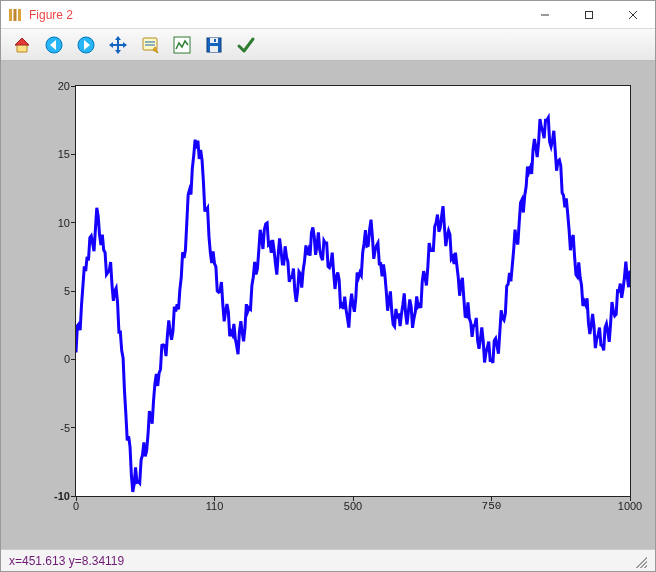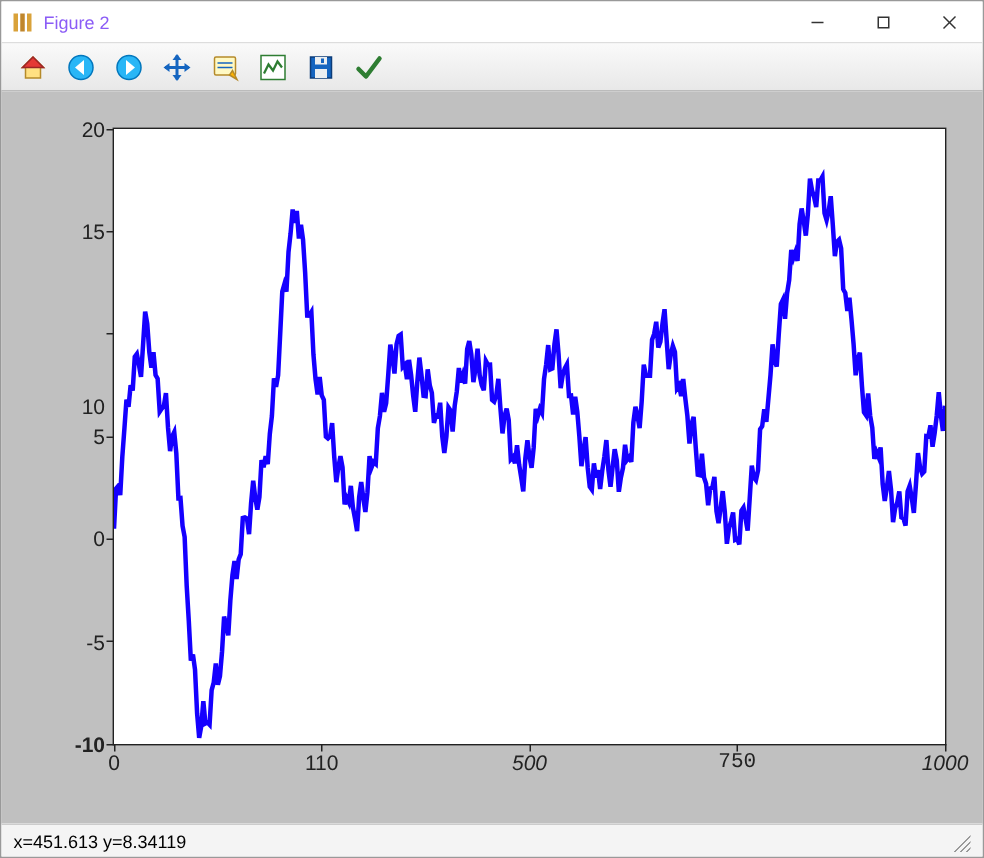--- a/index.html
+++ b/index.html
@@ -30,21 +30,21 @@
   .titlebar .app-icon {
     width: 16px; height: 16px;
     margin-right: 6px;
     display: inline-flex;
     align-items: center;
     justify-content: center;
   }
   .titlebar .title {
     flex: 1;
     font-size: 12px;
-    color: #8b5cf6;
+    color: #ef4444;
   }
   .winbtns {
     display: flex;
     height: 100%;
   }
   .winbtn {
     width: 44px;
     height: 28px;
     display: flex;
     align-items: center;
@@ -85,37 +85,37 @@
     background: #fff;
     border: 1px solid #222;
   }
   .plot-svg {
     width: 100%;
     height: 100%;
     display: block;
   }
   .ytick, .xtick {
     position: absolute;
-    font-size: 14px;
+    font-size: 11px;
     color: #222;
   }
   .ytick { right: 100%; padding-right: 6px; transform: translateY(-50%); white-space: nowrap; }
   .xtick { top: 100%; padding-top: 4px; transform: translateX(-50%); }
   .tickline-y, .tickline-x { position: absolute; background:#222; }
   .tickline-y { width:5px; height:1px; left:-5px; }
   .tickline-x { height:5px; width:1px; bottom:-5px; }
   .statusbar {
     height: 22px;
     background: #f4f4f4;
     border-top: 1px solid #ccc;
     display: flex;
     align-items: center;
     padding: 0 8px;
     font-size: 12px;
-    color: #000000;
+    color: #701a75;
     justify-content: space-between;
   }
   .grip {
     width: 14px; height: 14px;
     background:
       linear-gradient(135deg, transparent 60%, #999 60%, #999 65%, transparent 65%,
                       transparent 74%, #999 74%, #999 79%, transparent 79%,
                       transparent 88%, #999 88%, #999 93%, transparent 93%);
   }
 </style>
@@ -219,37 +219,37 @@
           </svg>
         <div id="yticks">
             <div class="ytick" style="top: 100%; font-weight: bold;">-10</div>
             <div class="tickline-y" style="top: calc(100% - 0.5px);"></div>
             <div class="ytick" style="top: 83.3333%;">-5</div>
             <div class="tickline-y" style="top: calc(83.3333% - 0.5px);"></div>
             <div class="ytick" style="top: 66.6667%;">0</div>
             <div class="tickline-y" style="top: calc(66.6667% - 0.5px);"></div>
             <div class="ytick" style="top: 50%;">5</div>
             <div class="tickline-y" style="top: calc(50% - 0.5px);"></div>
-            <div class="ytick" style="top: 33.3333%; margin-top: 48px;">10</div>
+            <div class="ytick" style="top: 33.3333%;">10</div>
             <div class="tickline-y" style="top: calc(33.3333% - 0.5px);"></div>
             <div class="ytick" style="top: 16.6667%; text-align: center;">15</div>
             <div class="tickline-y" style="top: calc(16.6667% - 0.5px);"></div>
             <div class="ytick" style="top: 0%;">20</div>
             <div class="tickline-y" style="top: calc(0% - 0.5px);"></div>
           </div>
         <div id="xticks">
             <div class="xtick" style="left: 0%;">0</div>
             <div class="tickline-x" style="left: calc(0% - 0.5px);"></div>
             <div class="xtick" style="left: 25%;">110</div>
             <div class="tickline-x" style="left: calc(25% - 0.5px);"></div>
-            <div class="xtick" style="left: 50%; font-style: italic;">500</div>
+            <div class="xtick" style="left: 50%;">500</div>
             <div class="tickline-x" style="left: calc(50% - 0.5px);"></div>
             <div class="xtick" style="left: 75%; font-family: Liberation Mono, monospace;">750</div>
             <div class="tickline-x" style="left: calc(75% - 0.5px);"></div>
-            <div class="xtick" style="left: 100%; font-style: italic;">1000</div>
+            <div class="xtick" style="left: 100%;">1000</div>
             <div class="tickline-x" style="left: calc(100% - 0.5px);"></div>
           </div>
       </div>
     </div>
   </div>
 
   <div class="statusbar">
     <span>x=451.613    y=8.34119</span>
     <span class="grip"></span>
   </div>

